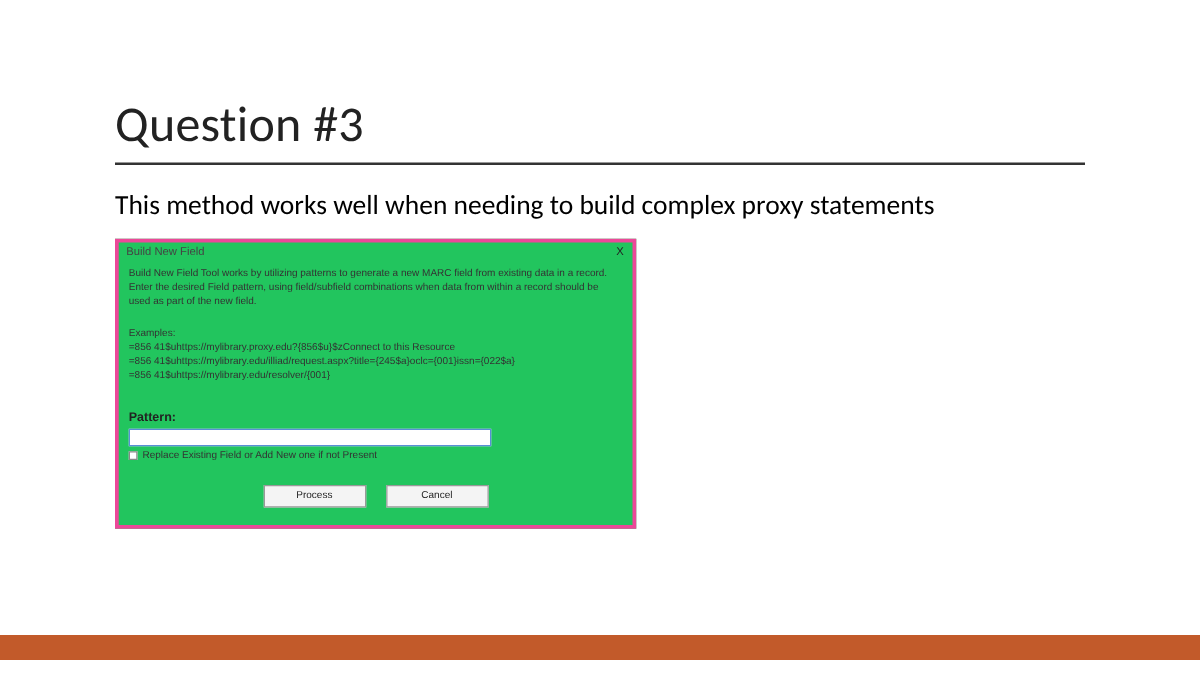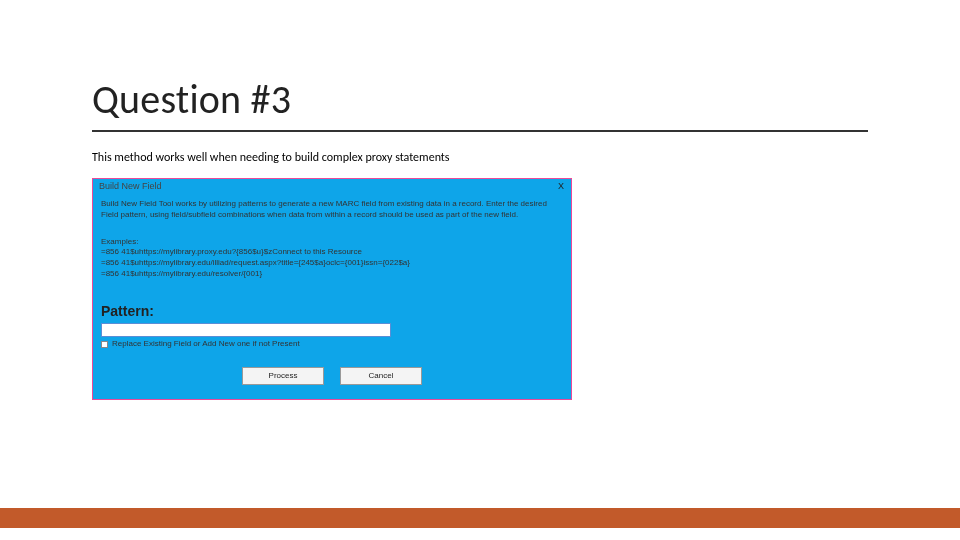--- a/index.html
+++ b/index.html
@@ -2,41 +2,41 @@
 <html><head>
 <meta charset="utf-8">
 <style>
   * { box-sizing: border-box; margin: 0; padding: 0; }
   html, body { width: 960px; height: 540px; font-family: "Segoe UI", Calibri, Arial, sans-serif; background: #fff; }
   .slide { position: relative; width: 960px; height: 540px; background: #fff; }
   .content { position: absolute; left: 92px; top: 75px; right: 92px; }
   .title { font-size: 40px; font-weight: 400; color: #222; letter-spacing: 0.2px; }
   .title-underline { border-bottom: 2px solid #333; width: 100%; margin-top: 6px; margin-bottom: 18px; }
   .subtitle { font-size: 18px; font-weight: 400; color: #000; margin-bottom: 14px; }
-  .desc { font-size: 12px; font-weight: 400; color: #000; margin-bottom: 14px; }
+  .desc { font-size: 22px; font-weight: 400; color: #000; margin-bottom: 14px; }
   .dialog {
-    width: 480px;
-    border: 1px solid #ec4899;
-    background: #0ea5e9;
+    width: 417px;
+    border: 3px solid #ec4899;
+    background: #22c55e;
     position: relative;
     filter: blur(0.35px);
     font-family: "Segoe UI", Tahoma, sans-serif;
   }
   .dlg-titlebar {
     display: flex; align-items: center; justify-content: space-between;
     padding: 2px 4px 2px 6px;
     font-size: 9px; color: #444;
     height: 14px;
   }
   .dlg-close { width: 12px; height: 12px; display:flex; align-items:center; justify-content:center; font-size: 9px; color:#222; }
   .dlg-body { padding: 6px 8px 10px 8px; font-size: 8px; color: #333; line-height: 1.35; }
   .dlg-intro { margin-bottom: 16px; }
   .dlg-examples-label { margin-top: 16px; }
   .dlg-ex { white-space: nowrap; overflow: hidden; text-overflow: clip; }
-  .dlg-section-label { font-weight: 700; font-size: 14px; margin-top: 22px; margin-bottom: 2px; color:#222; }
+  .dlg-section-label { font-weight: 700; font-size: 10px; margin-top: 22px; margin-bottom: 2px; color:#222; }
   .dlg-input {
     width: 290px; height: 14px; border: 1px solid #5a8ed6; background: #fff;
     font-size: 8px; padding: 0 2px;
   }
   .dlg-check { display:flex; align-items:center; gap:4px; font-size: 8px; color:#333; margin-top: 2px; }
   .dlg-check .box { width: 7px; height: 7px; border: 1px solid #888; background:#fff; flex:0 0 auto; }
   .dlg-buttons { display:flex; justify-content:center; gap: 16px; margin-top: 18px; margin-bottom: 4px; }
   .dlg-btn {
     width: 82px; height: 18px; border: 1px solid #999; background: #f4f4f4;
     font-size: 8px; color:#222; display:flex; align-items:center; justify-content:center;

